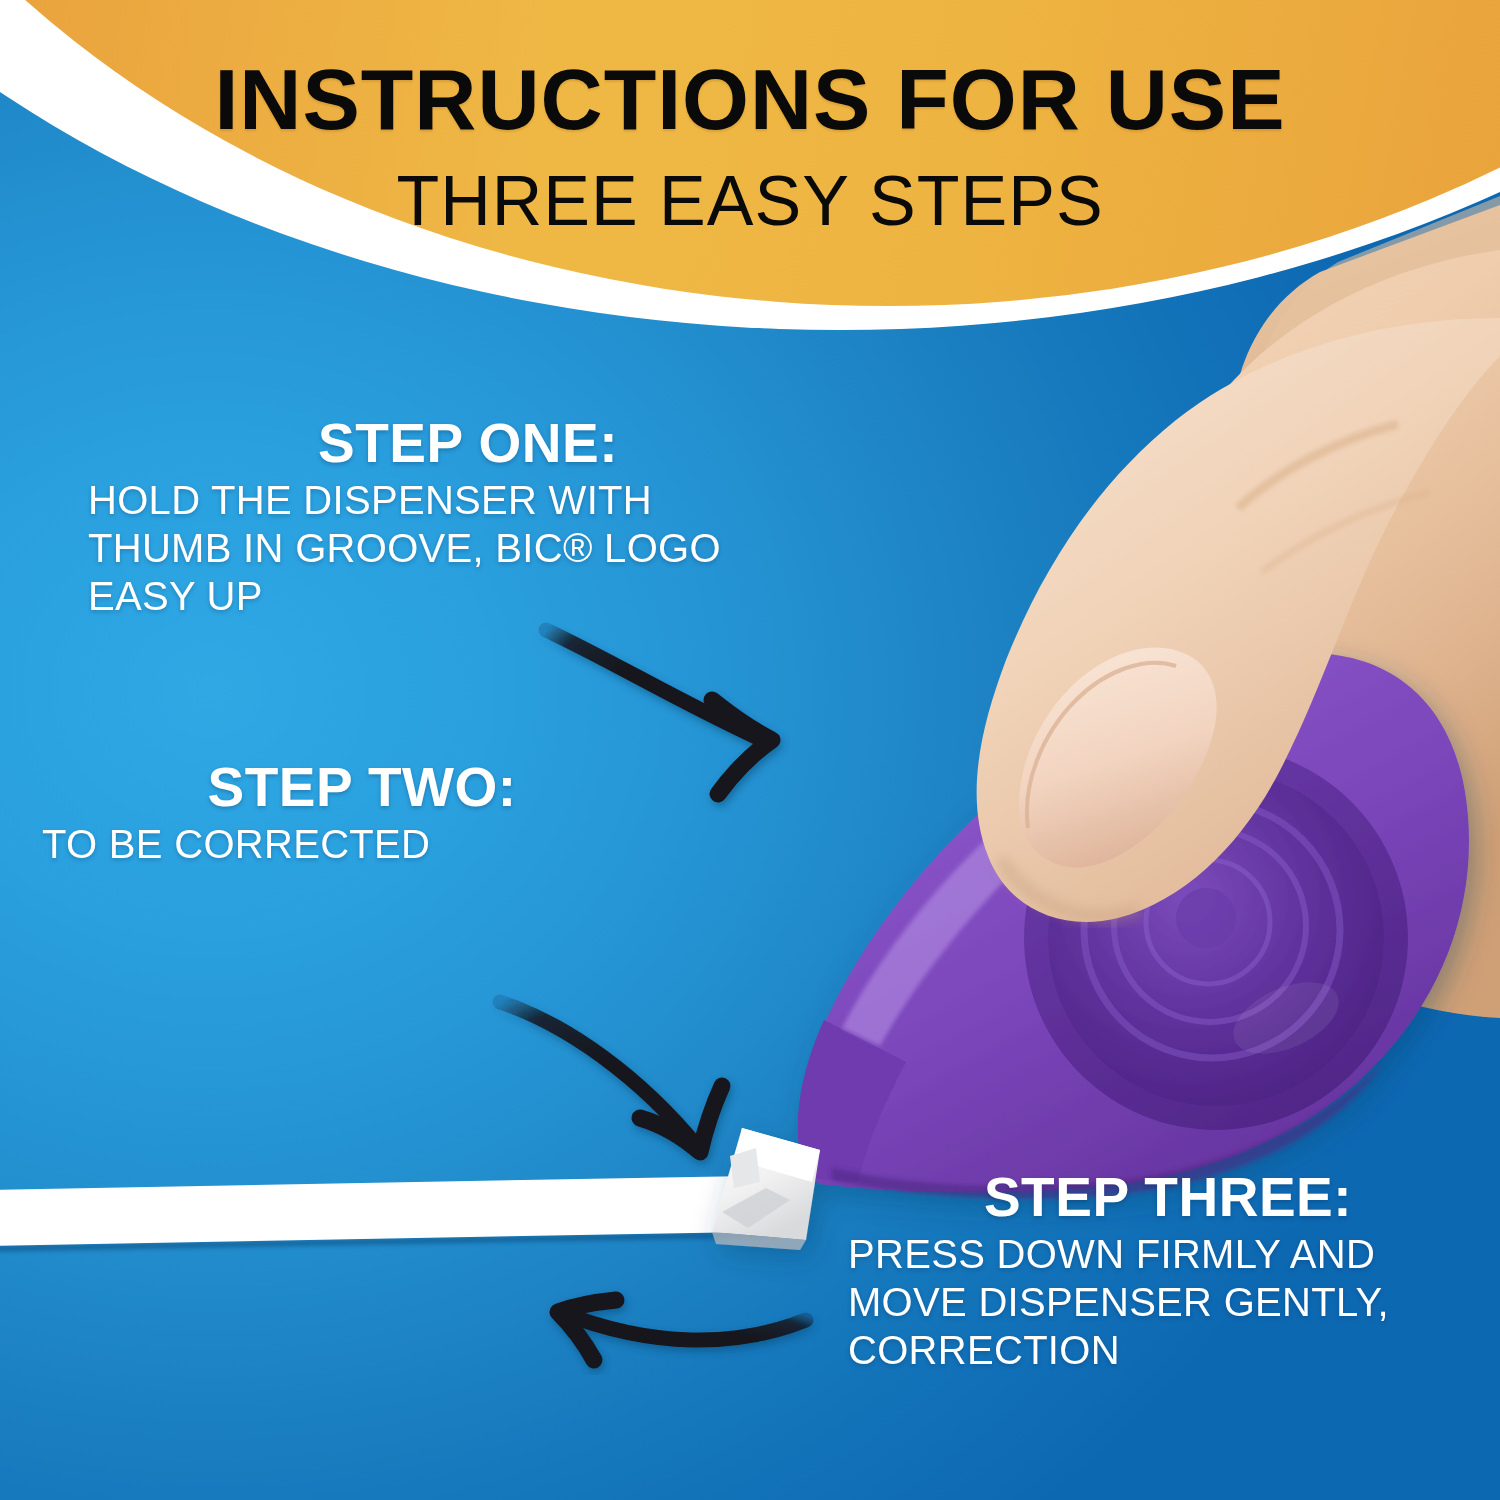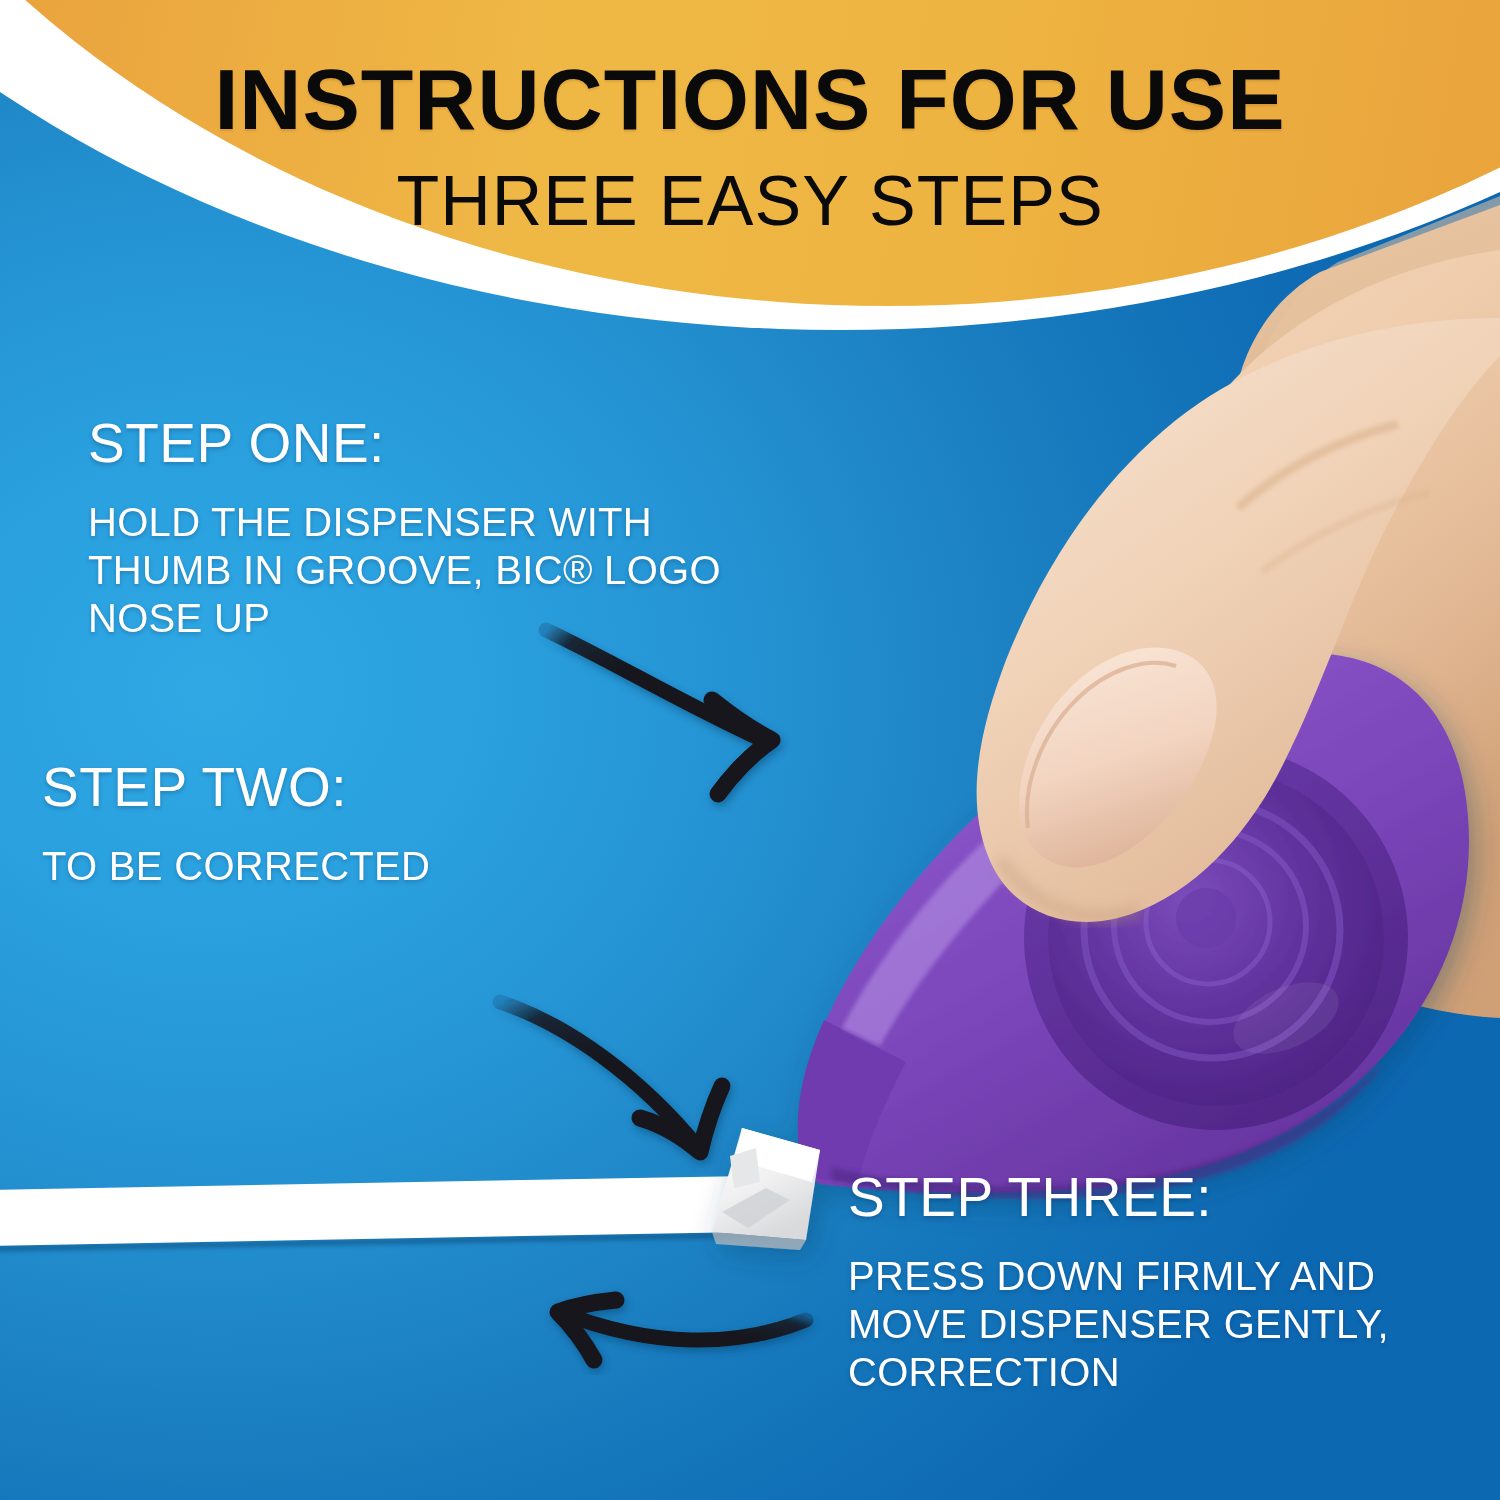--- a/index.html
+++ b/index.html
@@ -104,31 +104,32 @@
   }
 
   
   .step {
     position: absolute;
     z-index: 7;
     color: #ffffff;
   }
   .step-head {
     font-size: 55px;
-    font-weight: 400;
+    font-weight: 700;
     letter-spacing: 0.5px;
     line-height: 1.06;
     text-shadow: 0 2px 4px rgba(0,40,80,0.30);
+    text-align: center;
   }
   .step-body {
     font-size: 40px;
     font-weight: 400;
     line-height: 1.20;
     letter-spacing: 0.3px;
-    margin-top: 26px;
+    margin-top: 4px;
     text-shadow: 0 2px 4px rgba(0,40,80,0.28);
   }
   #step-one   { left: 88px;  top: 414px;  width: 760px; }
   #step-two   { left: 42px;  top: 758px;  width: 640px; }
   #step-three { left: 848px; top: 1168px; width: 640px; }
 
   
   .photo {
     position: absolute;
     left: 0;
@@ -380,21 +381,21 @@
   </svg>
 
   <div class="bottom-stripe-shadow"></div>
   <div class="bottom-stripe"></div>
 
   <div class="step" id="step-one">
     <div class="step-head">STEP ONE:</div>
     <div class="step-body">
       <div>HOLD THE DISPENSER WITH</div>
       <div>THUMB IN GROOVE, BIC® LOGO</div>
-      <div>NOSE UP</div>
+      <div>EASY UP</div>
     </div>
   </div>
 
   <div class="step" id="step-two">
     <div class="step-head">STEP TWO:</div>
     <div class="step-body">
       <div>TO BE CORRECTED</div>
     </div>
   </div>
 

